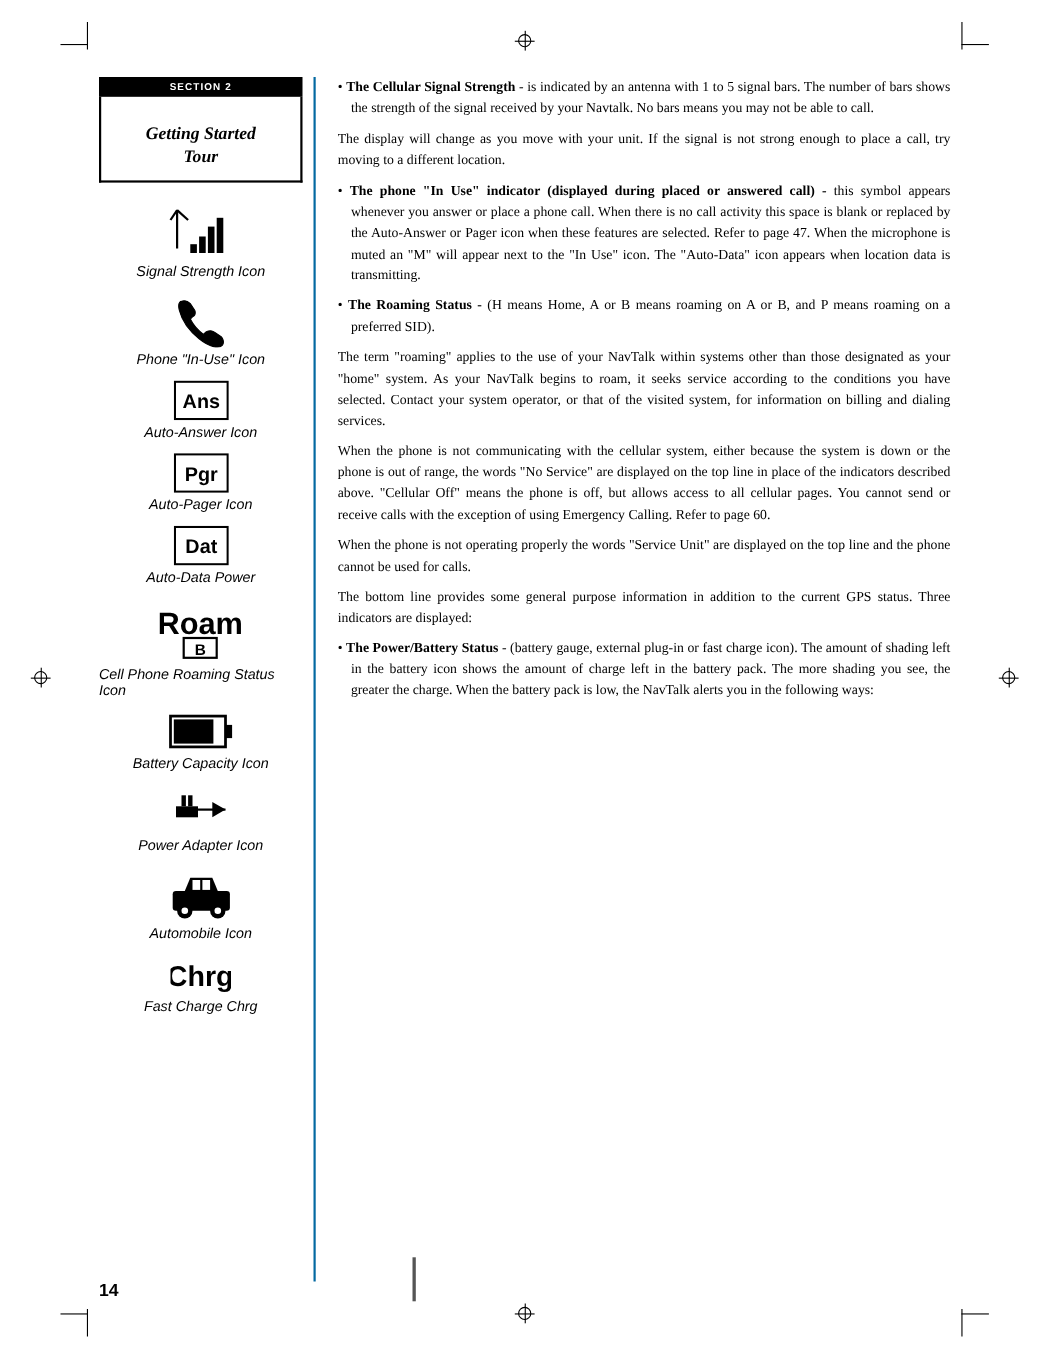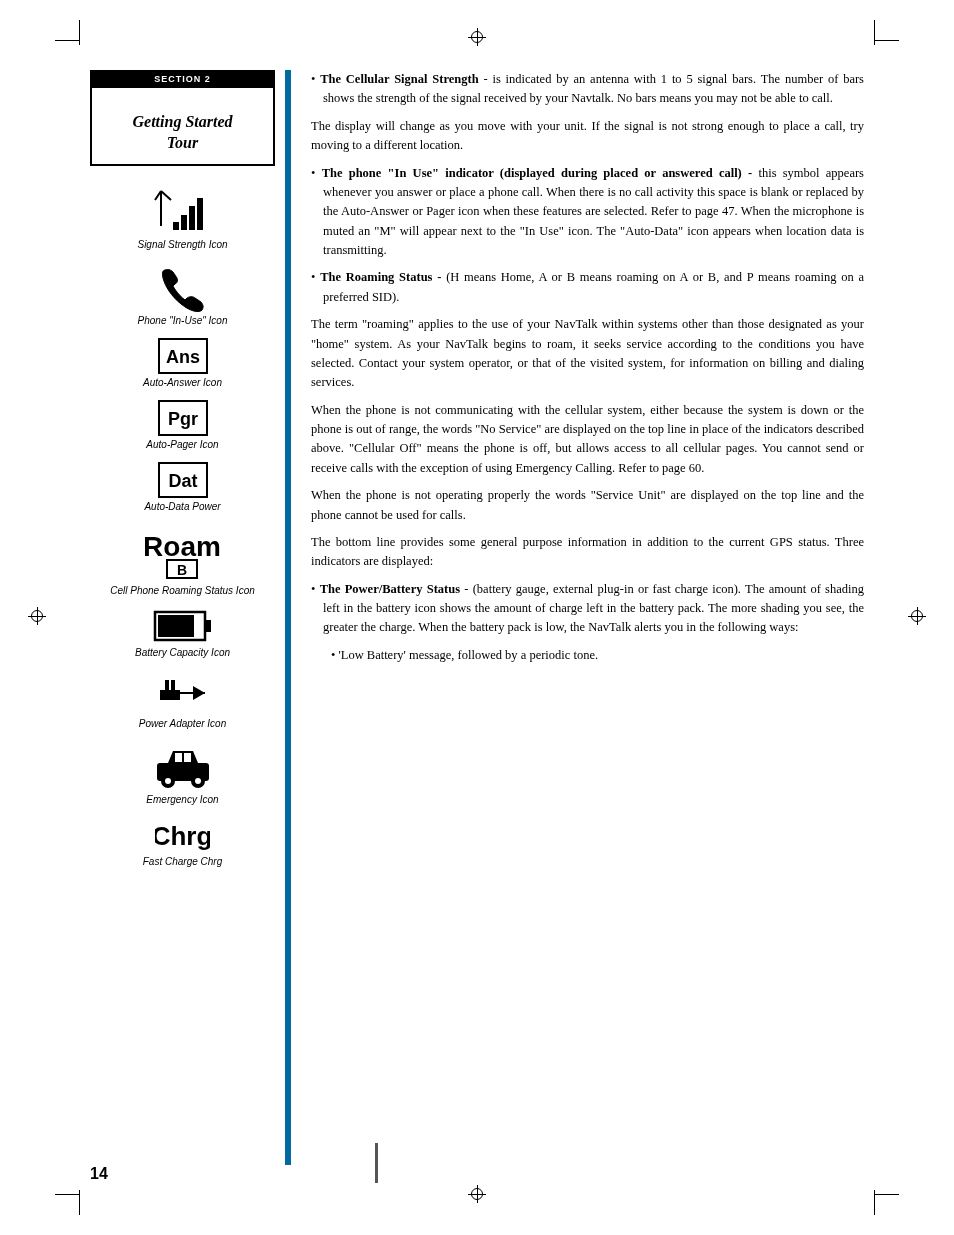--- a/index.html
+++ b/index.html
@@ -154,36 +154,36 @@
       align-items: center;
       margin-bottom: 12px;
     }
 
     .icon-image {
       margin-bottom: 3px;
     }
 
     .icon-label {
       font-family: Arial, Helvetica, sans-serif;
-      font-size: 10px;
+      font-size: 13px;
       text-align: left;
       color: #000;
       font-style: italic;
     }
 
     
     svg {
       display: block;
     }
 
     
     .right-col {
       flex: 1;
       padding-left: 20px;
-      border-left: 6px solid #0369a1;
+      border-left: 2px solid #0369a1;
     }
 
     .body-text {
       font-family: 'Times New Roman', Times, serif;
       font-size: 12.5px;
       line-height: 1.55;
       color: #000;
       text-align: justify;
     }
 
@@ -366,21 +366,21 @@
 
             <rect x="22" y="12" width="7" height="9" fill="#fff"></rect>
             <rect x="31" y="12" width="7" height="9" fill="#fff"></rect>
 
             <circle cx="15" cy="40" r="7" fill="#000"></circle>
             <circle cx="15" cy="40" r="3" fill="#fff"></circle>
             <circle cx="45" cy="40" r="7" fill="#000"></circle>
             <circle cx="45" cy="40" r="3" fill="#fff"></circle>
           </svg>
         </div>
-        <div class="icon-label">Emergency Icon</div>
+        <div class="icon-label">Automobile Icon</div>
       </div>
 
       <div class="icon-item">
         <div class="icon-image">
           <svg width="55" height="36" viewBox="0 0 55 36">
             <text x="27" y="28" font-family="Arial Black, Arial, sans-serif" font-size="26" font-weight="900" text-anchor="middle" fill="#000">Chrg</text>
           </svg>
         </div>
         <div class="icon-label">Fast Charge Chrg</div>
       </div>
@@ -408,23 +408,20 @@
         </p>
         <p>
           When the phone is not operating properly the words "Service Unit" are displayed on the top line and the phone cannot be used for calls.
         </p>
         <p>
           The bottom line provides some general purpose information in addition to the current GPS status. Three indicators are displayed:
         </p>
         <p class="bullet-item">
           • <strong>The Power/Battery Status</strong> - (battery gauge, external plug-in or fast charge icon). The amount of shading left in the battery icon shows the amount of charge left in the battery pack. The more shading you see, the greater the charge. When the battery pack is low, the NavTalk alerts you in the following ways:
         </p>
-        <p class="sub-bullet">
-          • 'Low Battery' message, followed by a periodic tone.
-        </p>
       </div>
     </div>
   </div>
 
   <div class="page-number">14</div>
 
   <div style="position:absolute; left:375px; bottom:52px; top:auto; width:3px; height:40px; background:#555;"></div>
 </div>
 
 </body></html>

